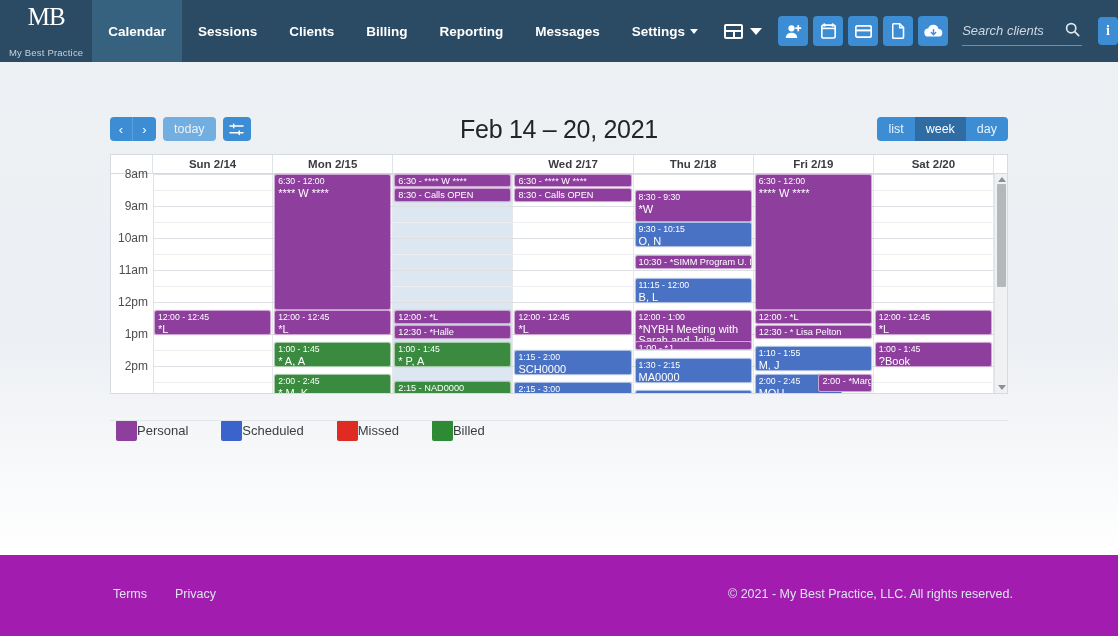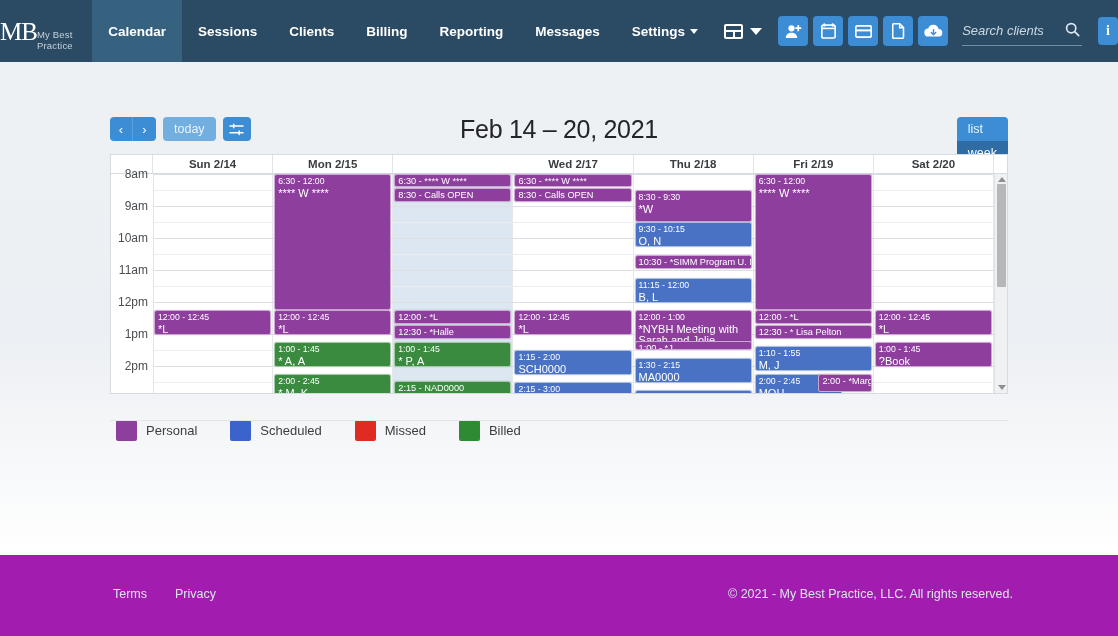--- a/index.html
+++ b/index.html
@@ -11,21 +11,21 @@
   }
   body { position: relative; }
 
   
   .topnav {
     position: absolute; left: 0; top: 0; width: 1118px; height: 62px;
     background: #2b4a63;
     display: flex; align-items: center;
   }
   .brand {
-    width: 130px; height: 62px; display: flex; flex-direction: row;
+    width: 130px; height: 62px; display: flex; flex-direction: column;
     align-items: center; justify-content: center; color: #e8eef3;
   }
   .brand-mark { font-size: 25px; font-weight: 400; letter-spacing: -1px; line-height: 1;
                 color: #ffffff; font-family: "Liberation Serif", serif; }
   .brand-sub { font-size: 9.5px; color: #c5d2dc; margin-top: 18px; letter-spacing: .2px; }
 
   .navitems { display: flex; align-items: stretch; height: 62px; }
   .navitem {
     padding: 0 16px; height: 62px; display: flex; align-items: center;
     color: #ffffff; font-size: 13.5px; font-weight: bold; white-space: nowrap;
@@ -98,21 +98,21 @@
   .btn-filter {
     background: #3c8dd4; border-radius: 4px; width: 28px; height: 24px;
     display: flex; align-items: center; justify-content: center; cursor: pointer;
   }
   .cal-title {
     text-align: center; font-size: 25px; font-weight: normal; color: #222426;
     line-height: 34px; letter-spacing: -.3px;
   }
   .viewgroup {
     position: absolute; right: 0; top: 5px; display: flex;
-    border-radius: 4px; overflow: hidden; font-size: 12.5px; flex-direction: column;
+    border-radius: 4px; overflow: hidden; font-size: 12.5px;
   }
   .viewgroup div { padding: 0 11px; height: 24px; display:flex; align-items:center;
                    background: #3c8dd4; color: #eaf3fb; cursor: pointer; }
   .viewgroup div.sel { background: #2e6ca3; color: #ffffff; }
 
   
   .cal {
     position: relative; background: #ffffff; border: 1px solid #d5dbe0;
     height: 240px; overflow: hidden;
   }
@@ -160,21 +160,21 @@
              background: #f0f1f2; border-left: 1px solid #e1e4e7; }
   .vthumb { position: absolute; left: 2px; top: 10px; width: 9px; height: 103px;
             background: #b5b8bb; border-radius: 1px; cursor: pointer; }
   .sc-arrow { position: absolute; left: 3px; width: 0; height: 0;
               border-left: 4px solid transparent; border-right: 4px solid transparent; }
   .sc-up { top: 3px; border-bottom: 5px solid #8d9194; }
   .sc-down { bottom: 3px; border-top: 5px solid #8d9194; }
 
   
   .legend { margin-top: 26px; display: flex; align-items: center; gap: 10px; padding-left: 6px; }
-  .lg { display: flex; align-items: center; gap: 9px; margin-right: 23px; }
+  .lg { display: flex; align-items: center; margin-right: 23px; }
   .lg .sw { width: 21px; height: 21px; border-radius: 2px; }
   .lg .lb { font-size: 13px; color: #3b3e41; }
 
   .hr { position:absolute; left: 110px; right: 110px; top: 358px; height:1px; background:#e3e6e9; }
 
   
   .footer {
     position: absolute; left: 0; top: 555px; width: 1118px; height: 81px;
     background: #a21caf; color: #dbe4eb;
   }

